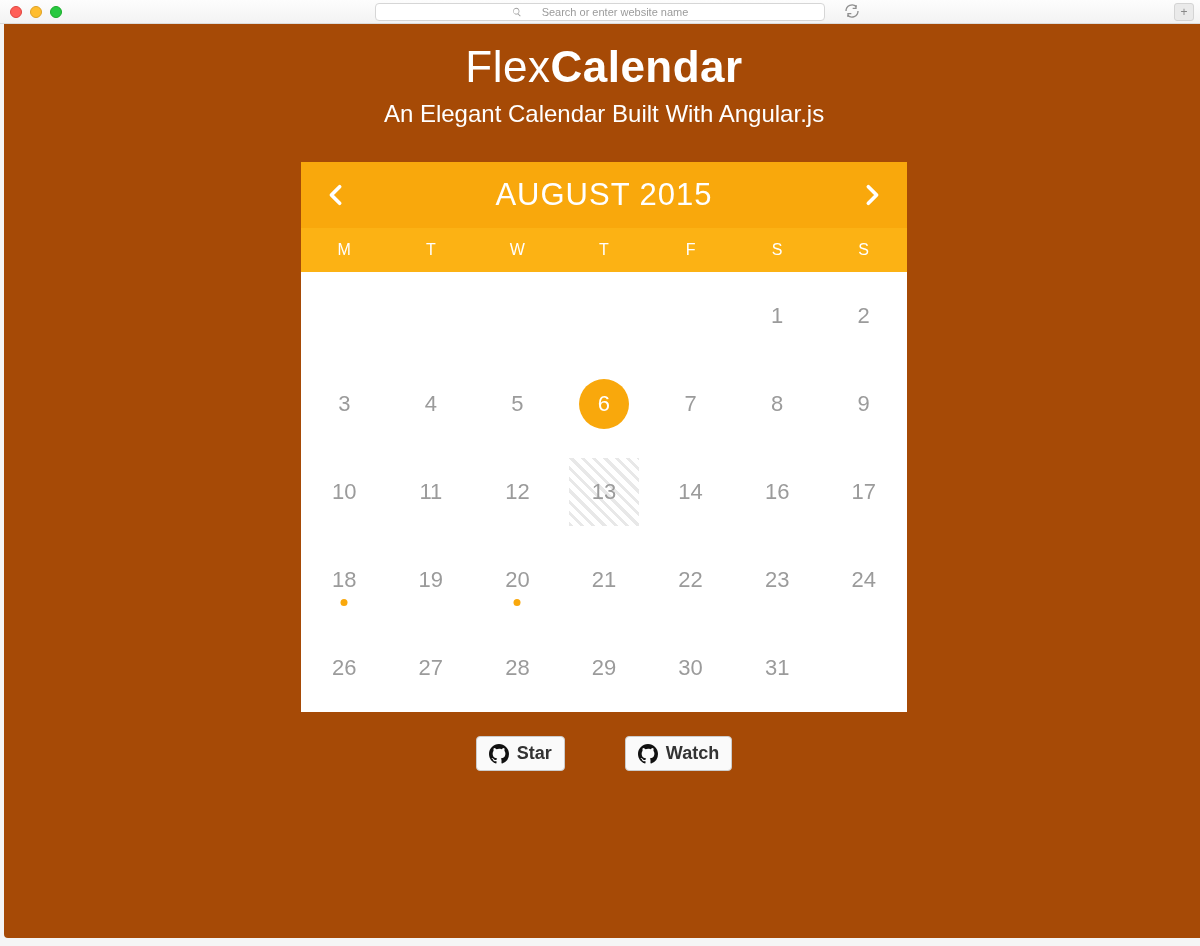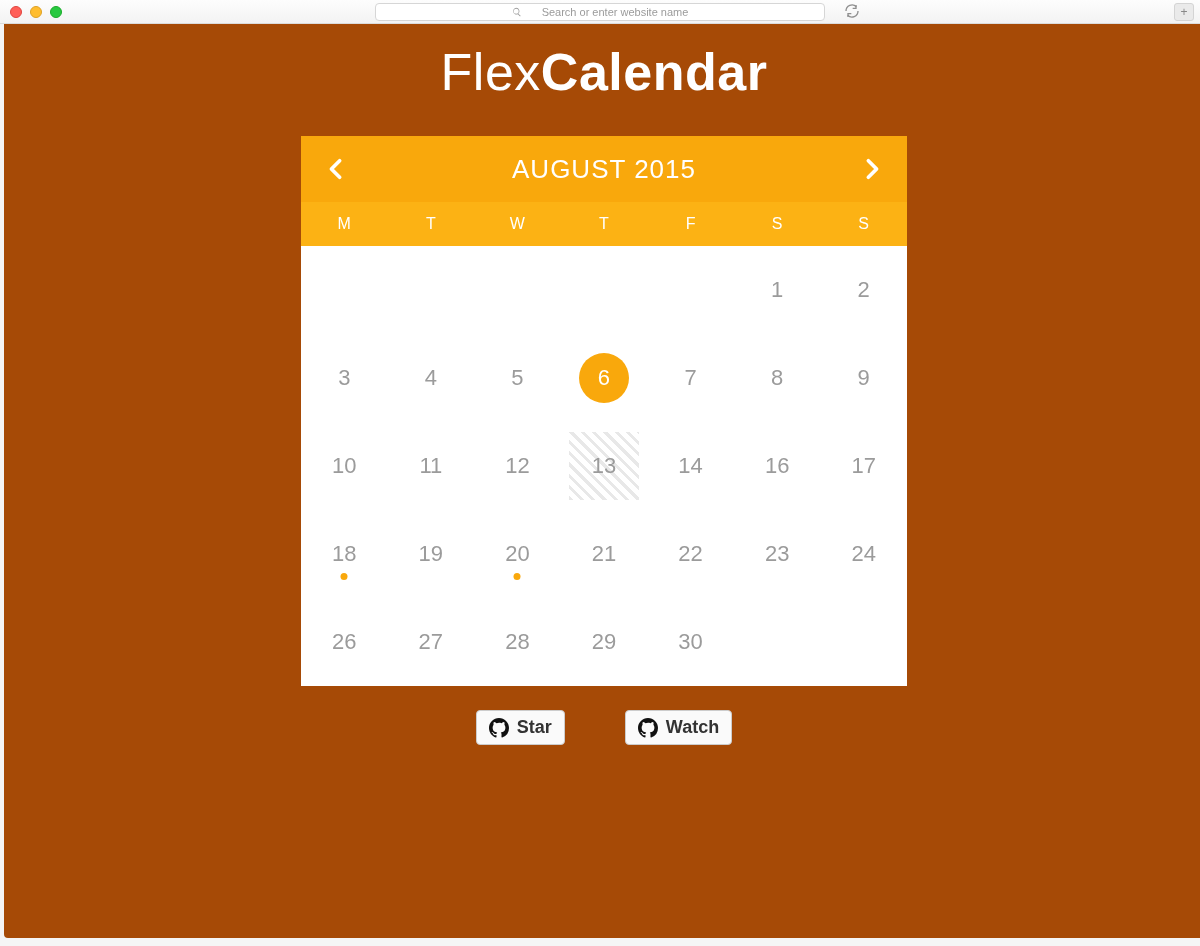--- a/index.html
+++ b/index.html
@@ -50,42 +50,42 @@
   .app {
     width:100%;
     height: calc(946px - 24px - 8px);
     background: #a64a06;
     display:flex; flex-direction:column; align-items:center;
     padding-top: 18px;
     margin: 0 4px 4px 4px;
     border-radius: 0 0 4px 4px;
   }
   .title {
-    color:#fff; font-weight:200; font-size:52px; letter-spacing:0.5px;
+    color:#fff; font-weight:200; font-size:44px; letter-spacing:0.5px;
   }
   .title .bold { font-weight:600; }
   .subtitle {
     color:#fff; font-weight:300; font-size:24px; margin-top:8px;
   }
 
   .calendar {
     margin-top: 34px;
     width: 606px;
     background:#fff;
     box-shadow: 0 0 0 0 rgba(0,0,0,0);
   }
   .cal-header {
     background:#f9a80c;
     height: 66px;
     display:flex; align-items:center; justify-content:space-between;
     padding: 0 24px;
     color:#fff;
   }
   .cal-header .month {
-    font-size:26px; font-weight:300; letter-spacing:1px;
+    font-size:31px; font-weight:300; letter-spacing:1px;
   }
   .chevron { width:22px; height:30px; cursor:pointer; }
   .chevron svg { width:100%; height:100%; fill:#fff; stroke:#fff; }
 
   .weekdays {
     background:#fcb214;
     display:grid; grid-template-columns: repeat(7,1fr);
     height: 44px;
     color:#fff; font-size:16px; font-weight:400;
   }
@@ -148,20 +148,21 @@
       <path d="M3 12a9 9 0 0 1 15.5-6.3M21 12a9 9 0 0 1-15.5 6.3"></path>
       <path d="M18 3v5h-5M6 21v-5h5"></path>
     </svg>
   <div class="plus-tab">+</div>
 </div>
 
 <div class="app">
   <div class="title">
     <span>Flex</span><span class="bold">Calendar</span>
   </div>
+  <div class="subtitle">An Elegant Calendar Built With Angular.js</div>
 
   <div class="calendar">
     <div class="cal-header">
       <div class="chevron">
         <svg viewBox="0 0 24 24">
             <path d="M16 3l-9 9 9 9" fill="none" stroke="#fff" stroke-width="4" stroke-linecap="round" stroke-linejoin="round"></path>
           </svg>
       </div>
       <div class="month">AUGUST 2015</div>
       <div class="chevron">
@@ -264,20 +265,23 @@
           <span class="num">27</span>
         </div>
         <div class="cell">
           <span class="num">28</span>
         </div>
         <div class="cell">
           <span class="num">29</span>
         </div>
         <div class="cell">
           <span class="num">30</span>
+        </div>
+        <div class="cell">
+          <span class="num">31</span>
         </div>
       </div>
   </div>
 
   <div class="gh-buttons">
     <div class="gh-btn">
       <svg viewBox="0 0 16 16">
           <path d="M8 0C3.58 0 0 3.58 0 8c0 3.54 2.29 6.53 5.47 7.59.4.07.55-.17.55-.38 0-.19-.01-.82-.01-1.49-2.01.37-2.53-.49-2.69-.94-.09-.23-.48-.94-.82-1.13-.28-.15-.68-.52-.01-.53.63-.01 1.08.58 1.23.82.72 1.21 1.87.87 2.33.66.07-.52.28-.87.51-1.07-1.78-.2-3.64-.89-3.64-3.95 0-.87.31-1.59.82-2.15-.08-.2-.36-1.02.08-2.12 0 0 .67-.21 2.2.82a7.5 7.5 0 012-.27c.68 0 1.36.09 2 .27 1.53-1.04 2.2-.82 2.2-.82.44 1.1.16 1.92.08 2.12.51.56.82 1.27.82 2.15 0 3.07-1.87 3.75-3.65 3.95.29.25.54.73.54 1.48 0 1.07-.01 1.93-.01 2.2 0 .21.15.46.55.38A8.01 8.01 0 0016 8c0-4.42-3.58-8-8-8z"></path>
         </svg>
       <span>Star</span>

